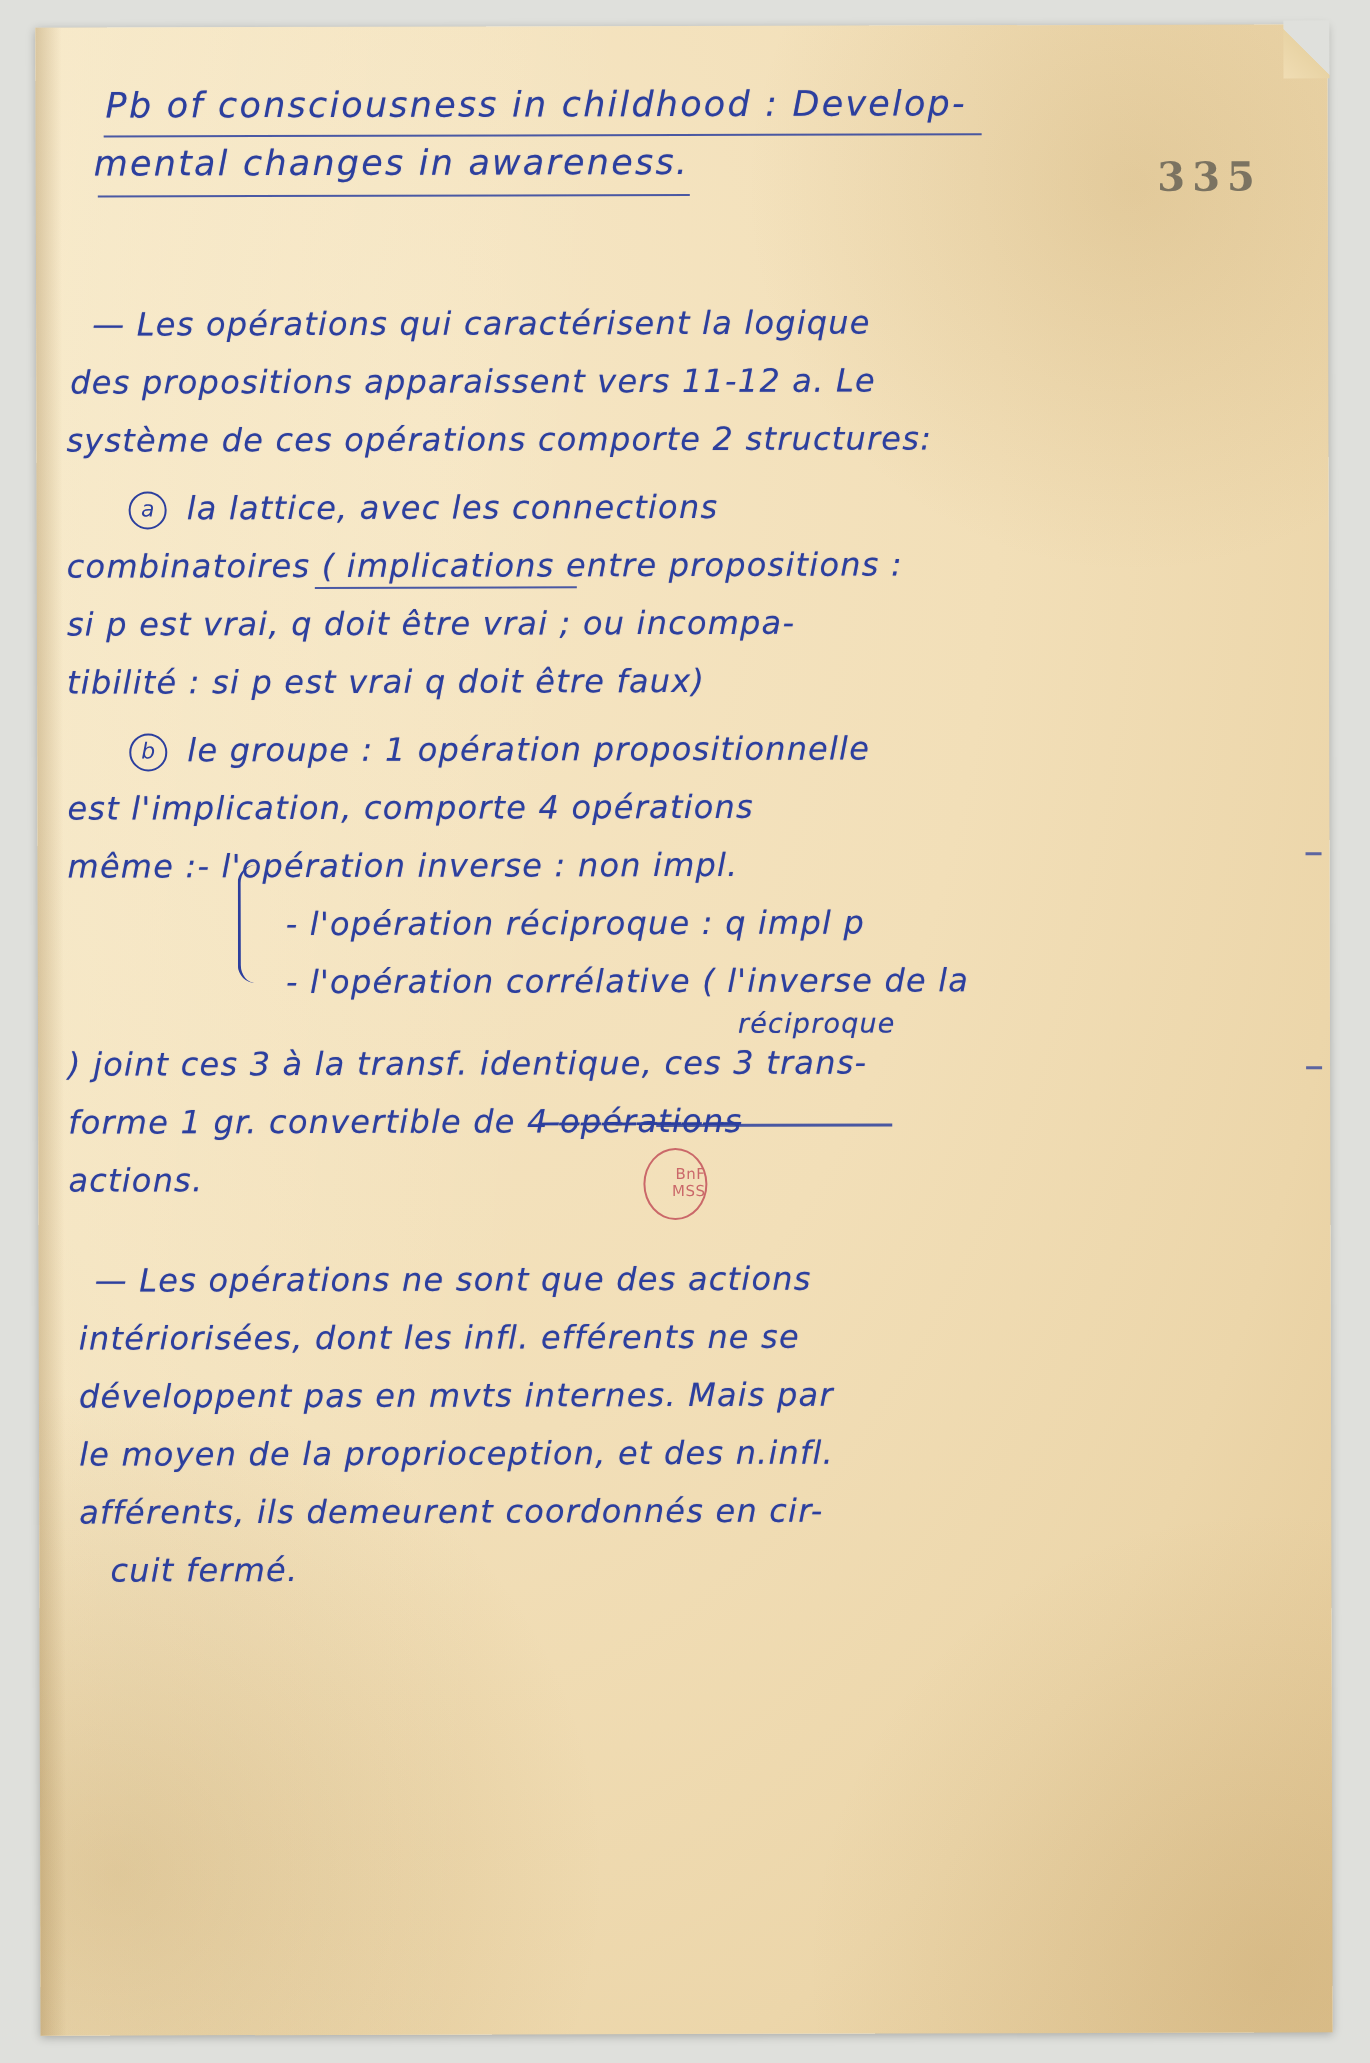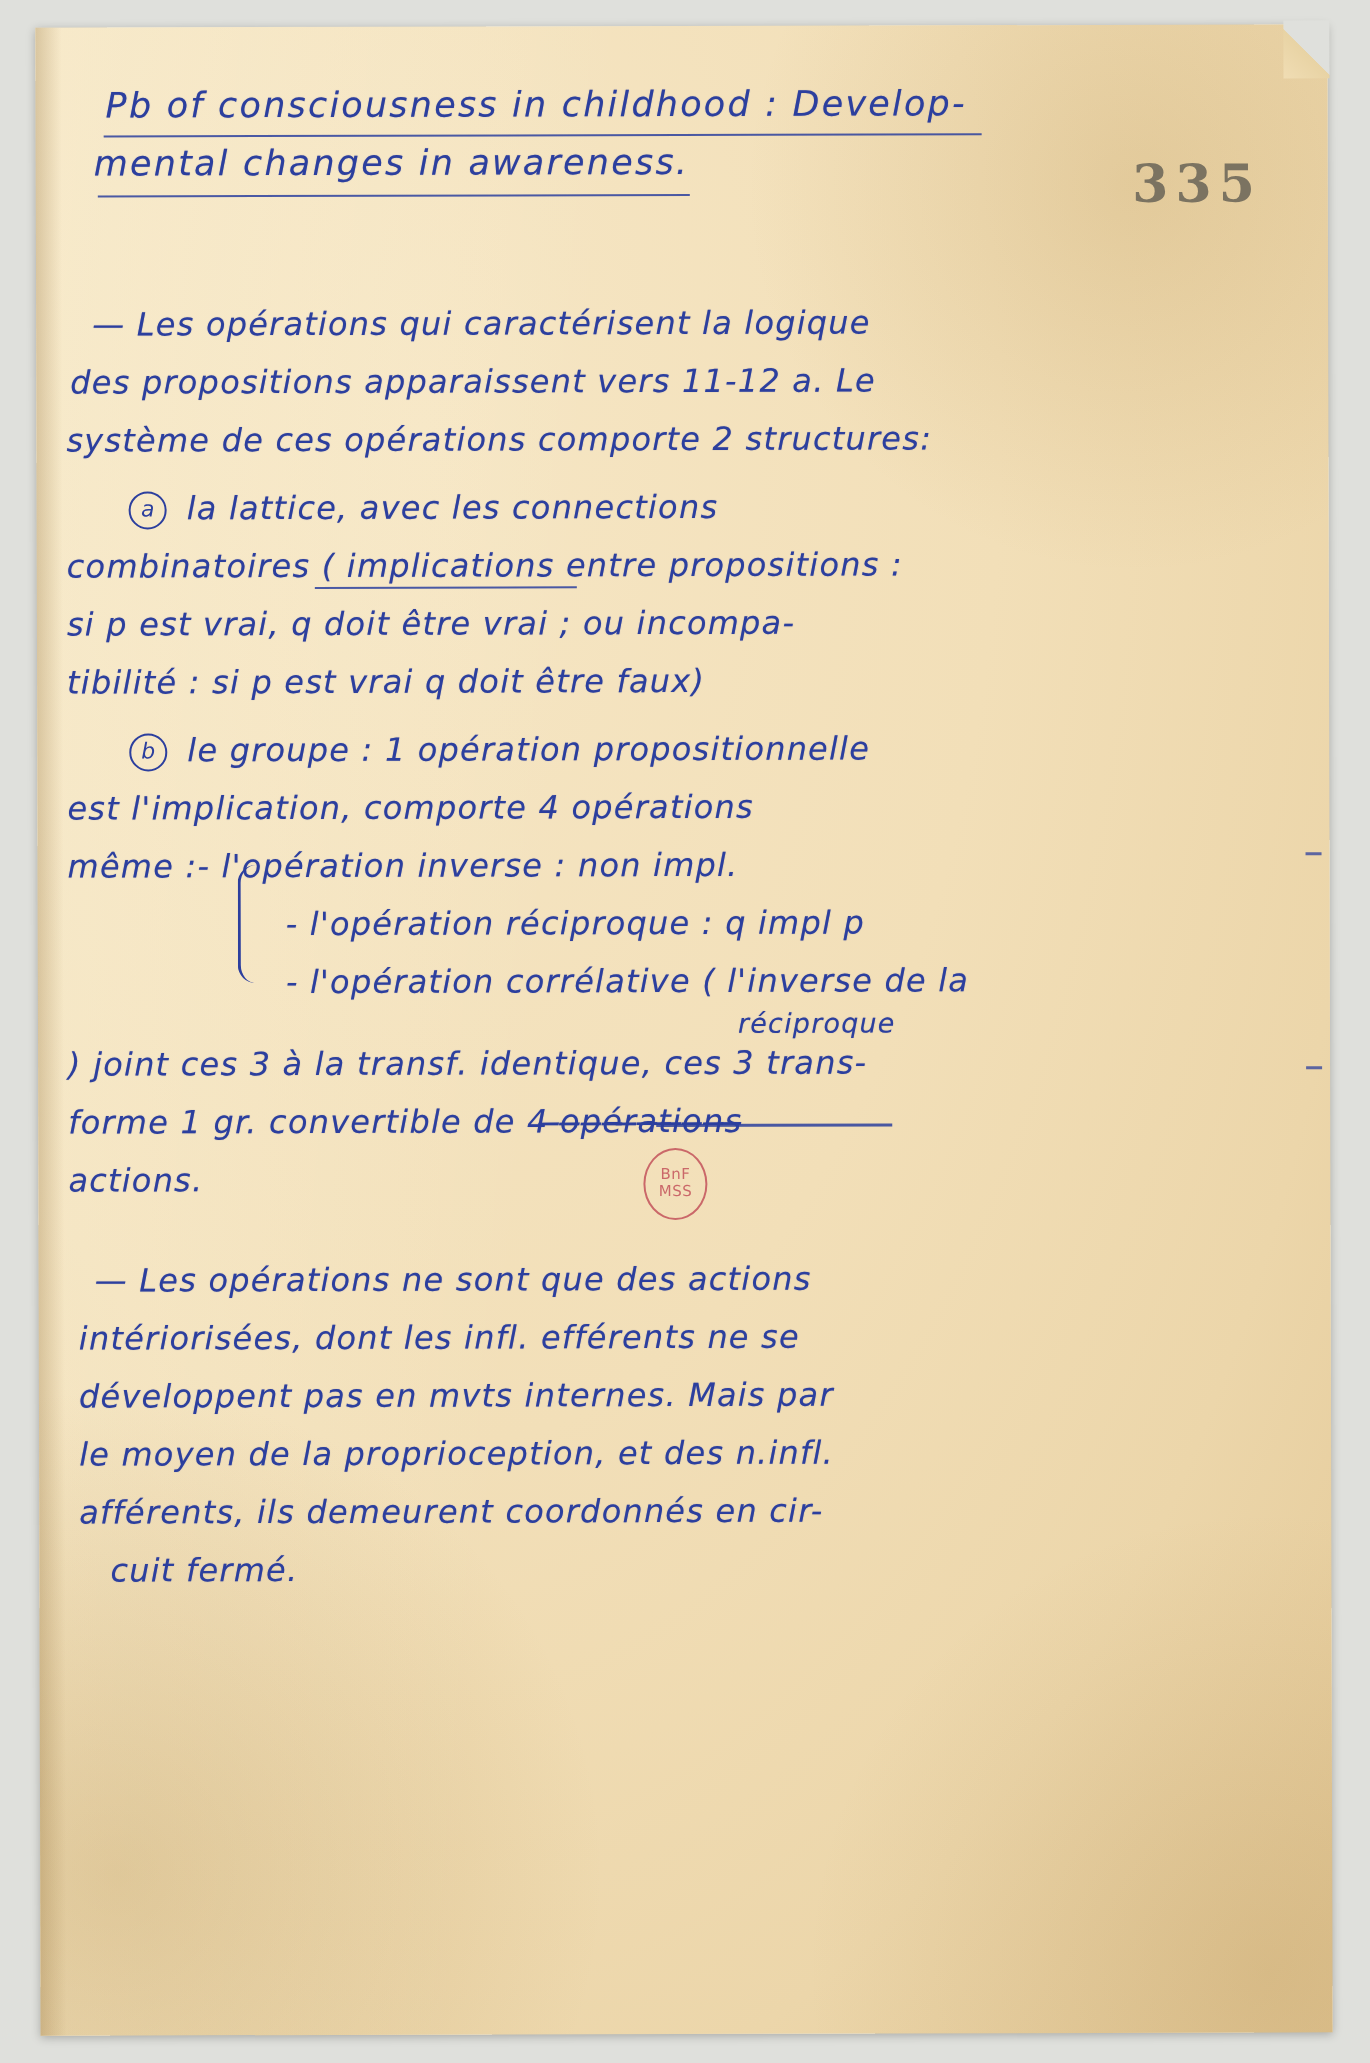--- a/index.html
+++ b/index.html
@@ -78,21 +78,21 @@
   .small {
     font-size: 27px;
   }
 
   
   #pagenum {
     position: absolute;
     right: 66px;
     top: 128px;
     font-family: "DejaVu Serif", serif;
-    font-size: 52px;
+    font-size: 40px;
     color: #7b7361;
     letter-spacing: 7px;
     font-weight: 700;
   }
 
   
   .rule {
     position: absolute;
     height: 2px;
     background: #2c3f9e;
@@ -131,21 +131,21 @@
     left: 605px;
     top: 1122px;
     width: 64px;
     height: 72px;
     border: 2px solid #c4545c;
     border-radius: 50%;
     color: #c4545c;
     font-family: "DejaVu Sans", sans-serif;
     font-size: 15px;
     line-height: 17px;
-    text-align: center;
+    text-align: right;
     padding-top: 16px;
     box-sizing: border-box;
     opacity: .85;
     letter-spacing: .5px;
   }
 
   
   .edge-mark {
     position: absolute;
     right: 8px;

